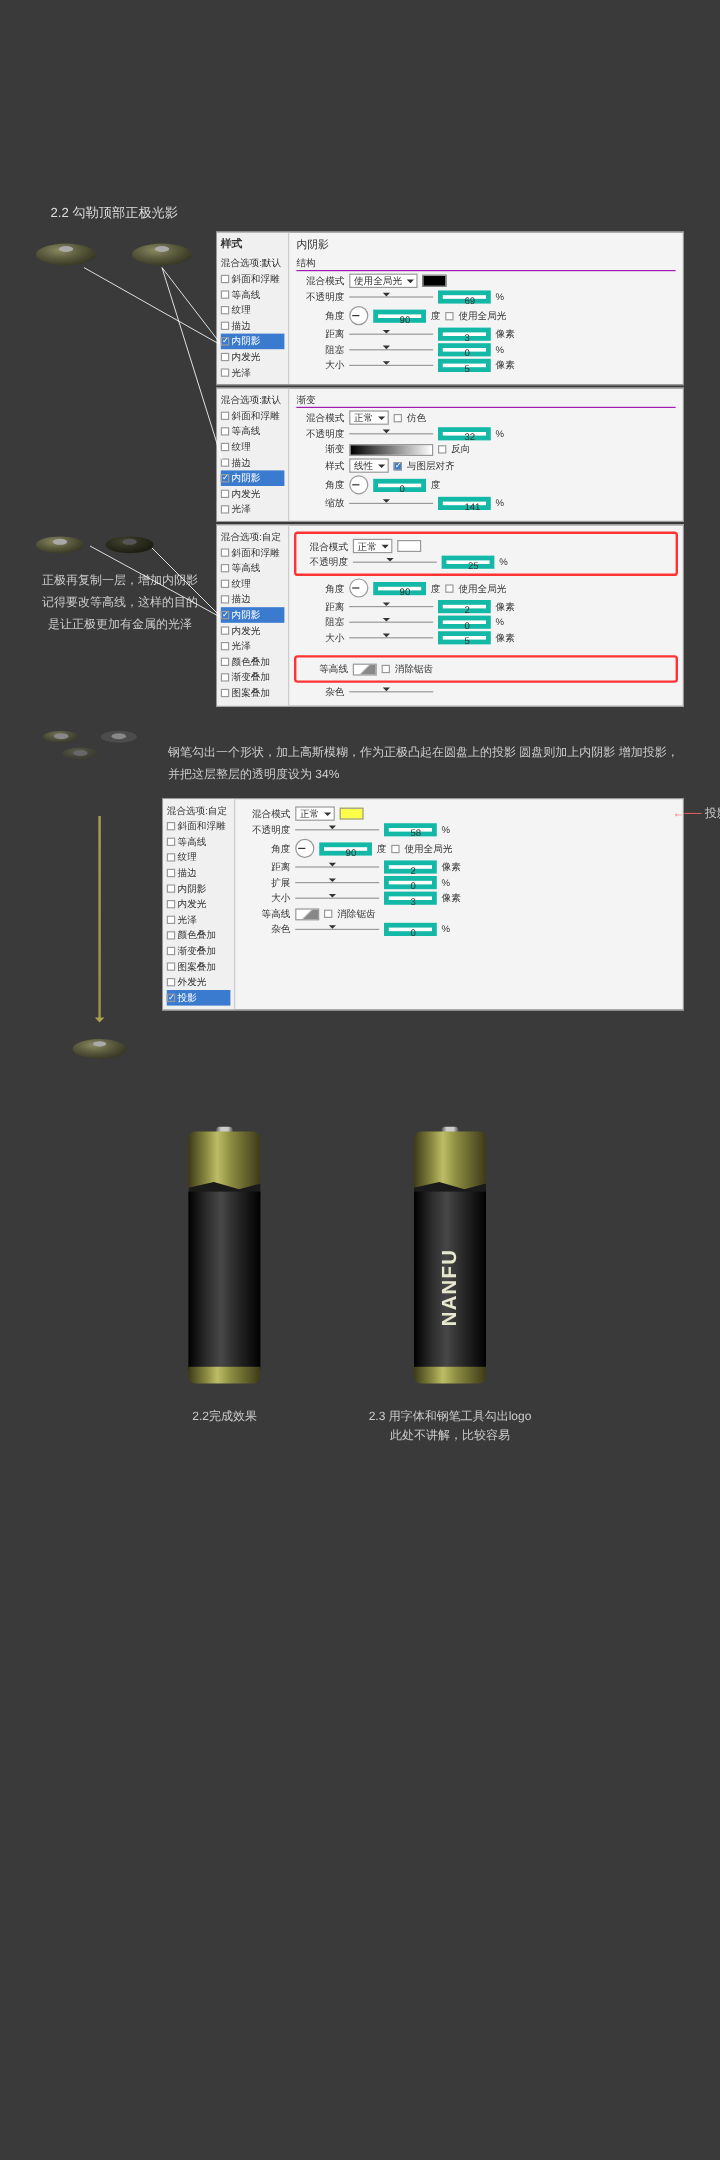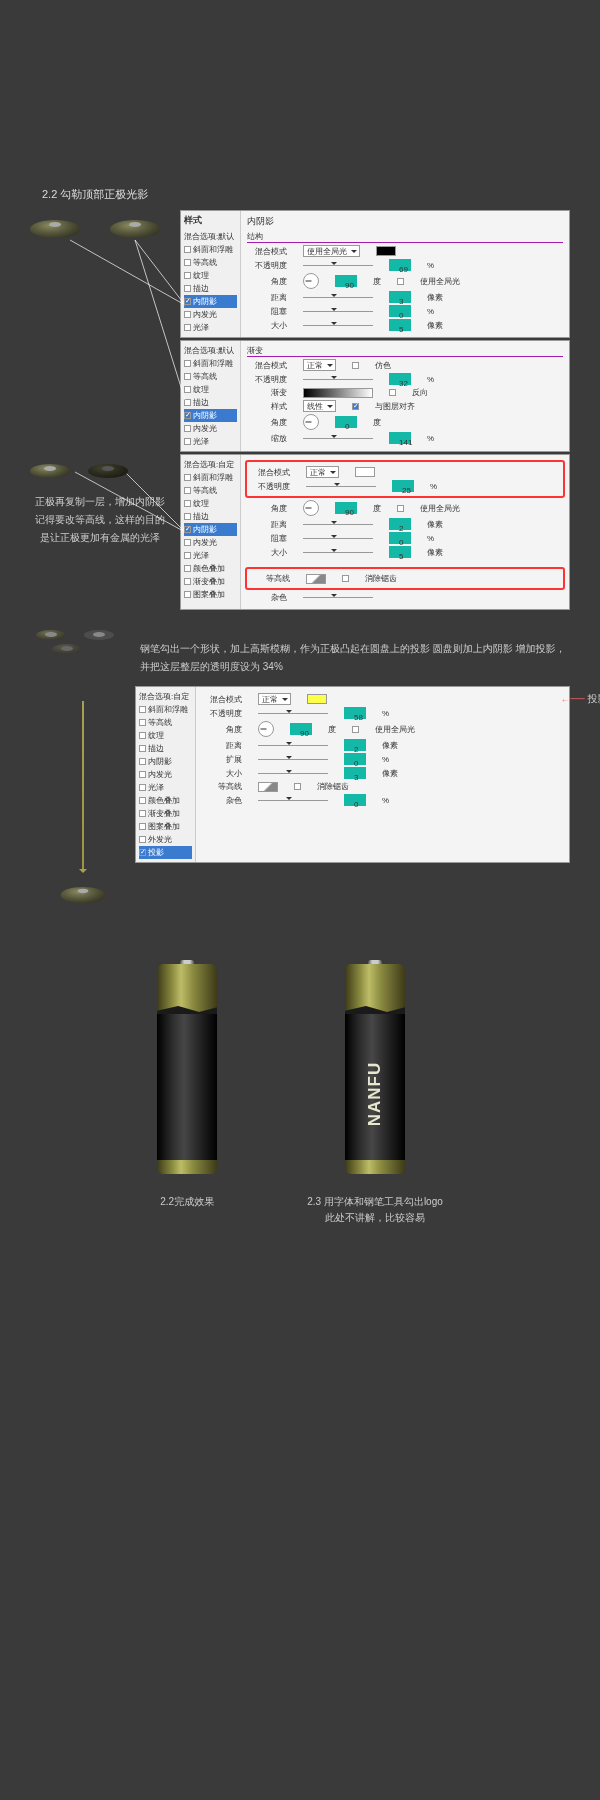--- a/index.html
+++ b/index.html
@@ -1,20 +1,20 @@
 <!DOCTYPE html>
 <html><head>
 <meta charset="utf-8">
 <style>
 * { margin: 0; padding: 0; box-sizing: border-box; }
 body { background: #3a3a3a; font-family: "Microsoft YaHei", Arial, sans-serif; color: #ccc; width: 600px; }
 .page { padding: 0 30px 100px 30px; }
 .spacer-top { height: 170px; }
 .heading { font-size: 18px; color: #ddd; font-weight: normal; margin-bottom: 10px; }
-.subheading { font-size: 11px; color: #ddd; margin-bottom: 8px; padding-left: 12px; margin-top: 17px; }
+.subheading { font-size: 11px; color: #ddd; margin-bottom: 8px; padding-left: 12px; }
 
 .row { display: flex; align-items: flex-start; position: relative; }
 .preview-col { width: 150px; flex-shrink: 0; }
 .dialog-col { flex: 1; }
 
 .cap-row { display: flex; gap: 30px; padding: 10px 0 0 0; }
 .cap { width: 50px; height: 18px; border-radius: 50%; background: radial-gradient(ellipse at 40% 30%, #8a8a62 0%, #5a5a3e 40%, #2a2a1a 90%); position: relative; }
 .cap::after { content: ""; position: absolute; top: 2px; left: 50%; transform: translateX(-50%); width: 12px; height: 5px; border-radius: 50%; background: #aaa; }
 .cap.small { width: 40px; height: 14px; }
 .cap.tiny { width: 30px; height: 10px; opacity: 0.7; }
@@ -24,32 +24,32 @@
 .sidebar-h { font-size: 9px; font-weight: bold; margin-bottom: 3px; }
 .sidebar-item { font-size: 8px; padding: 1px 0; display: flex; align-items: center; gap: 2px; }
 .sidebar-item.active { background: #3a7acf; color: #fff; }
 .cb { width: 7px; height: 7px; border: 1px solid #999; background: #fff; display: inline-block; flex-shrink: 0; }
 .cb.on { background: #3a7acf; position: relative; }
 .cb.on::after { content: "✓"; position: absolute; left: 0; top: -2px; font-size: 7px; color: #fff; }
 
 .panel { flex: 1; padding: 4px 6px; }
 .panel-h { font-size: 9px; margin-bottom: 3px; }
 .panel-sub { font-size: 8px; margin-bottom: 2px; border-bottom: 1px solid #a21caf; }
-.field-row { display: flex; align-items: center; gap: 16px; margin: 2px 0; font-size: 8px; }
+.field-row { display: flex; align-items: center; gap: 4px; margin: 2px 0; font-size: 8px; }
 .field-row label { width: 40px; text-align: right; }
 .select { border: 1px solid #999; padding: 0 12px 0 3px; background: #fff; height: 12px; position: relative; font-size: 8px; }
 .select::after { content: ""; position: absolute; right: 2px; top: 4px; border: 3px solid transparent; border-top-color: #333; }
 .swatch { width: 20px; height: 10px; border: 1px solid #999; }
 .swatch.black { background: #000; }
 .swatch.yellow { background: #fcff49; }
 .swatch.grad { background: linear-gradient(90deg, #000, #fff); width: 70px; }
 .swatch.contour { background: linear-gradient(135deg, #fff 45%, #888 55%); width: 20px; }
 .slider { flex: 1; max-width: 70px; height: 1px; background: #999; position: relative; }
 .slider::after { content: ""; position: absolute; left: 40%; top: -3px; width: 0; height: 0; border: 3px solid transparent; border-top-color: #333; }
-.numbox { border: 6px solid #14b8a6; padding: 0 4px; background: #fff; width: 22px; text-align: center; height: 11px; font-size: 8px; }
+.numbox { border: 4px solid #14b8a6; padding: 0 18px; background: #fff; width: 22px; text-align: center; height: 11px; font-size: 8px; }
 .pct, .unit { font-size: 8px; }
 .dial { width: 16px; height: 16px; border: 1px solid #999; border-radius: 50%; position: relative; background: #fff; }
 .dial::after { content: ""; position: absolute; left: 50%; top: 50%; width: 1px; height: 6px; background: #333; transform-origin: top; transform: rotate(90deg); }
 
 .hl-red { border: 2px solid #f33; border-radius: 3px; padding: 2px 3px; margin: 1px -2px; }
 
 .caption { font-size: 10px; color: #ccc; padding: 8px 0 15px 180px; }
 .caption-left { font-size: 10px; color: #ccc; line-height: 1.8; padding-top: 15px; width: 140px; text-align: center; }
 .caption-block { font-size: 10px; color: #ccc; line-height: 1.8; padding: 10px 0 10px 120px; }
 

